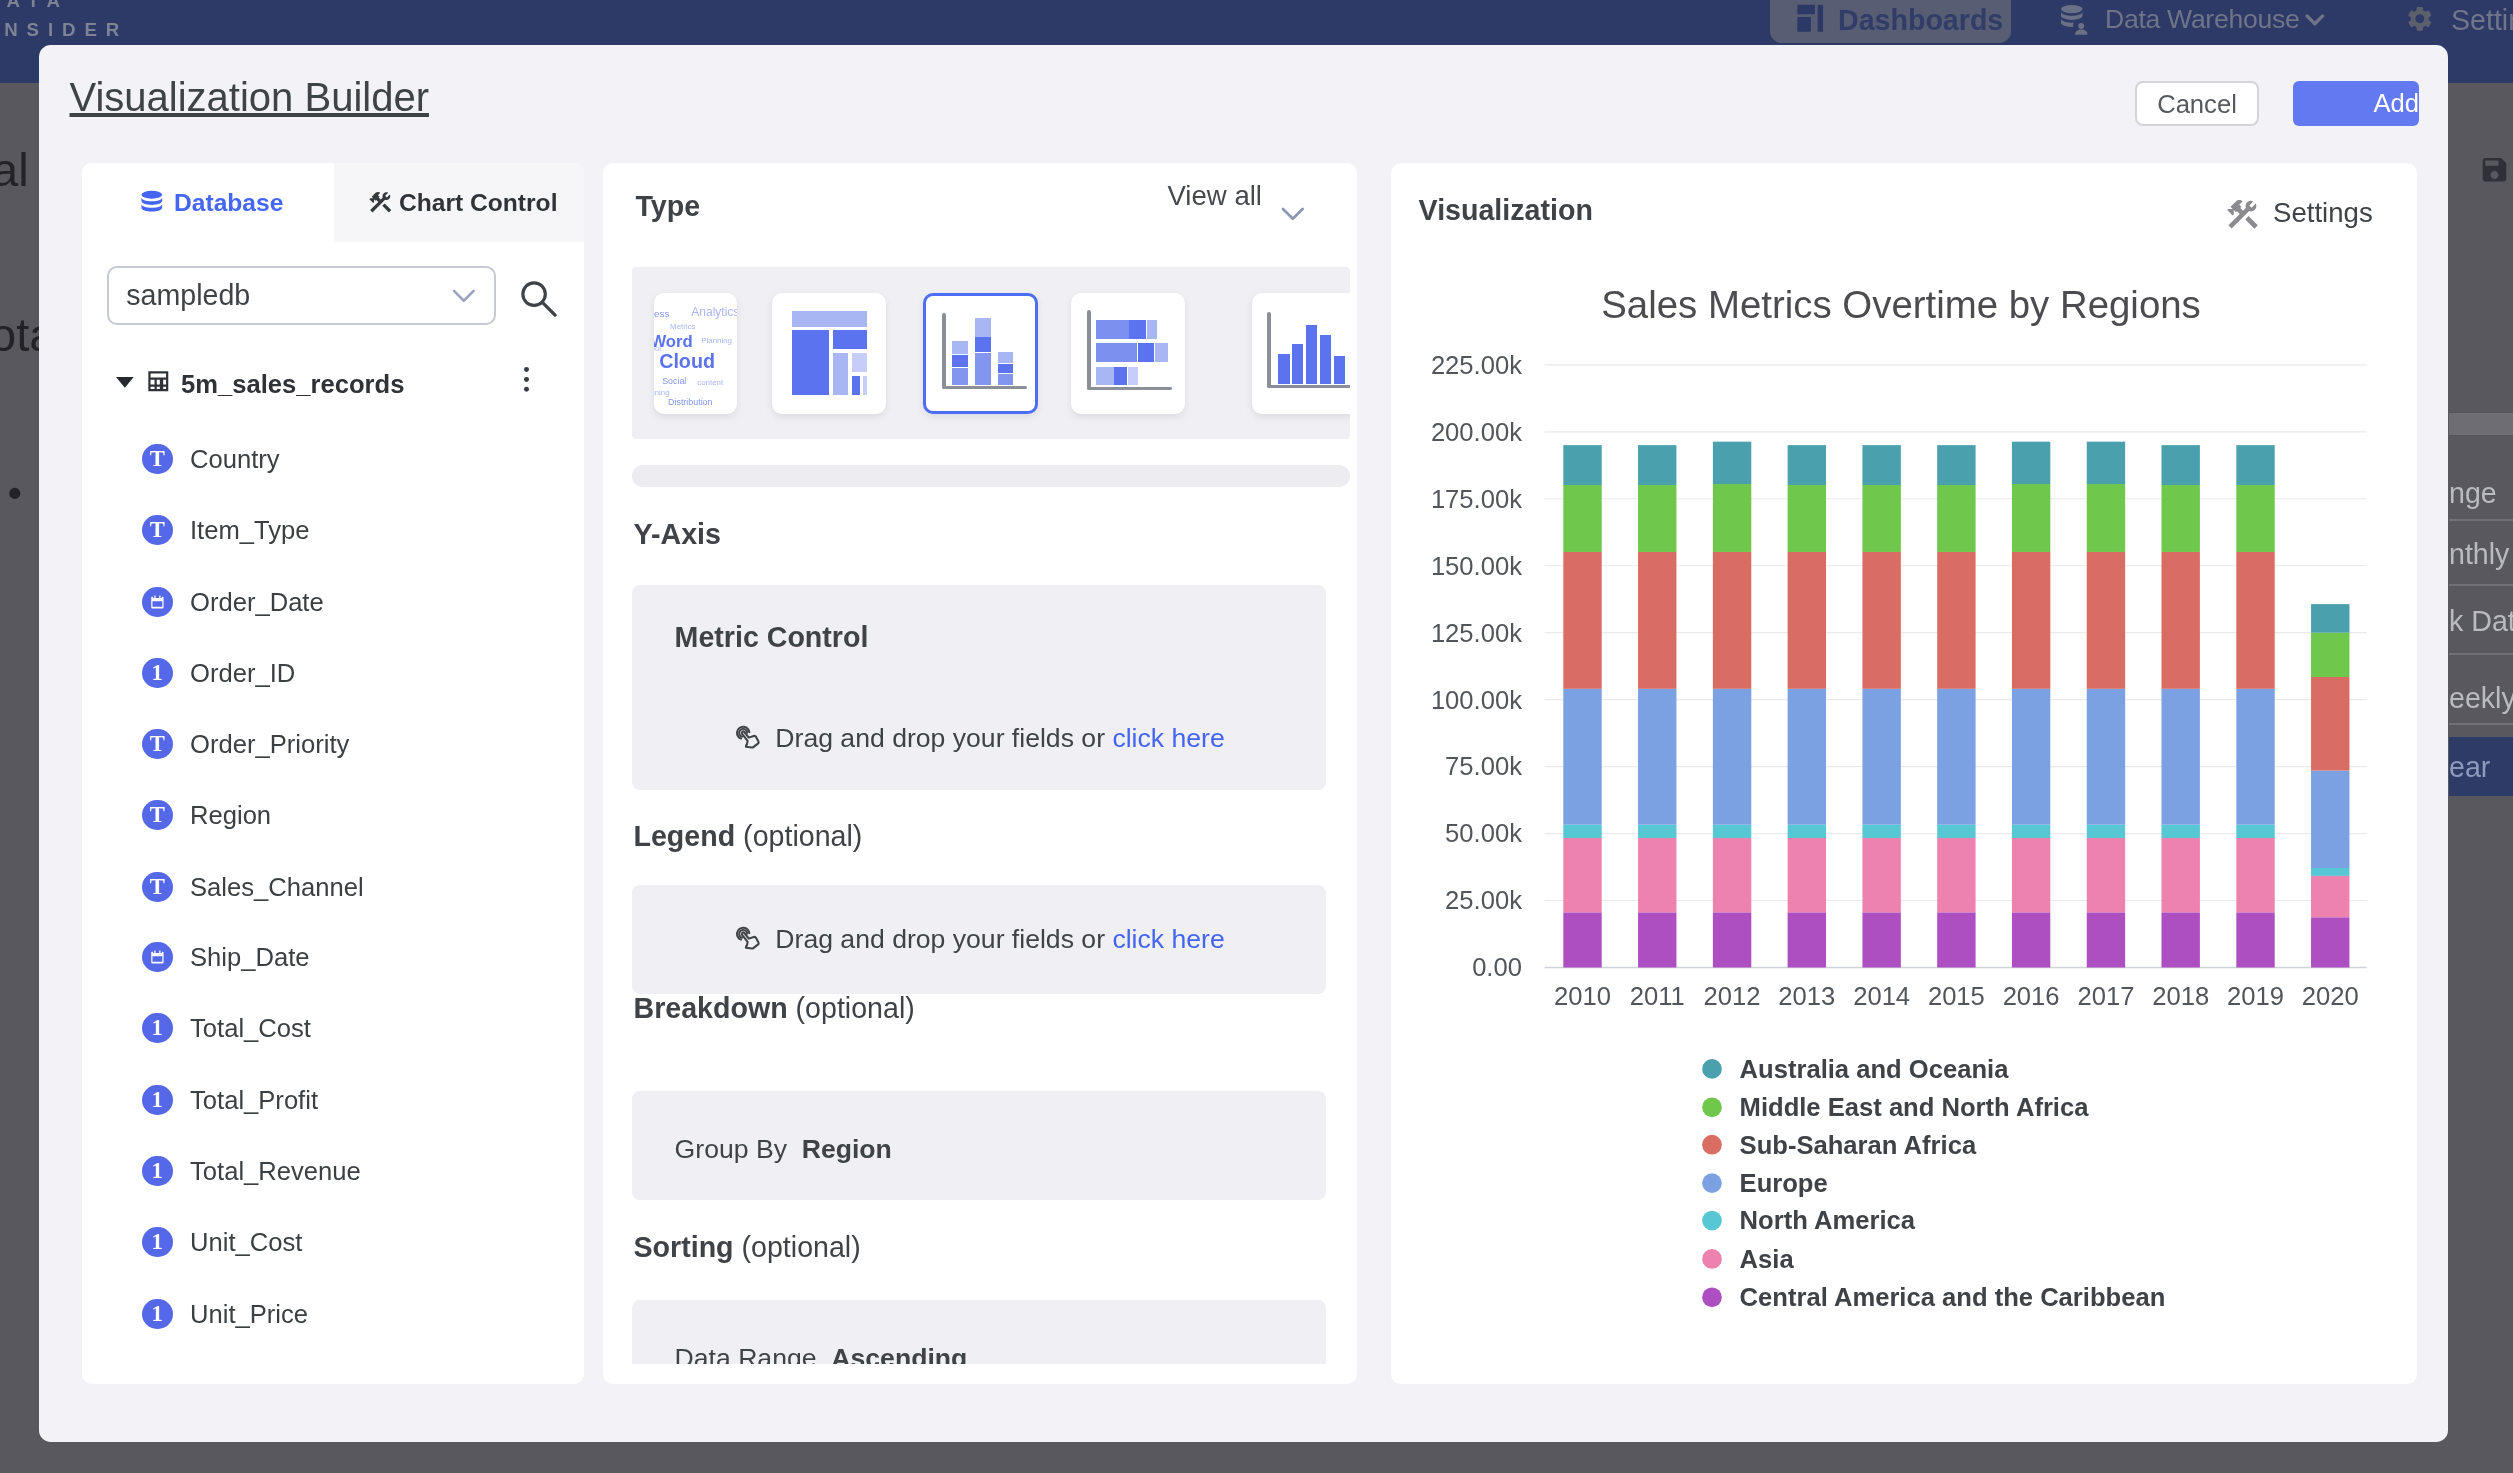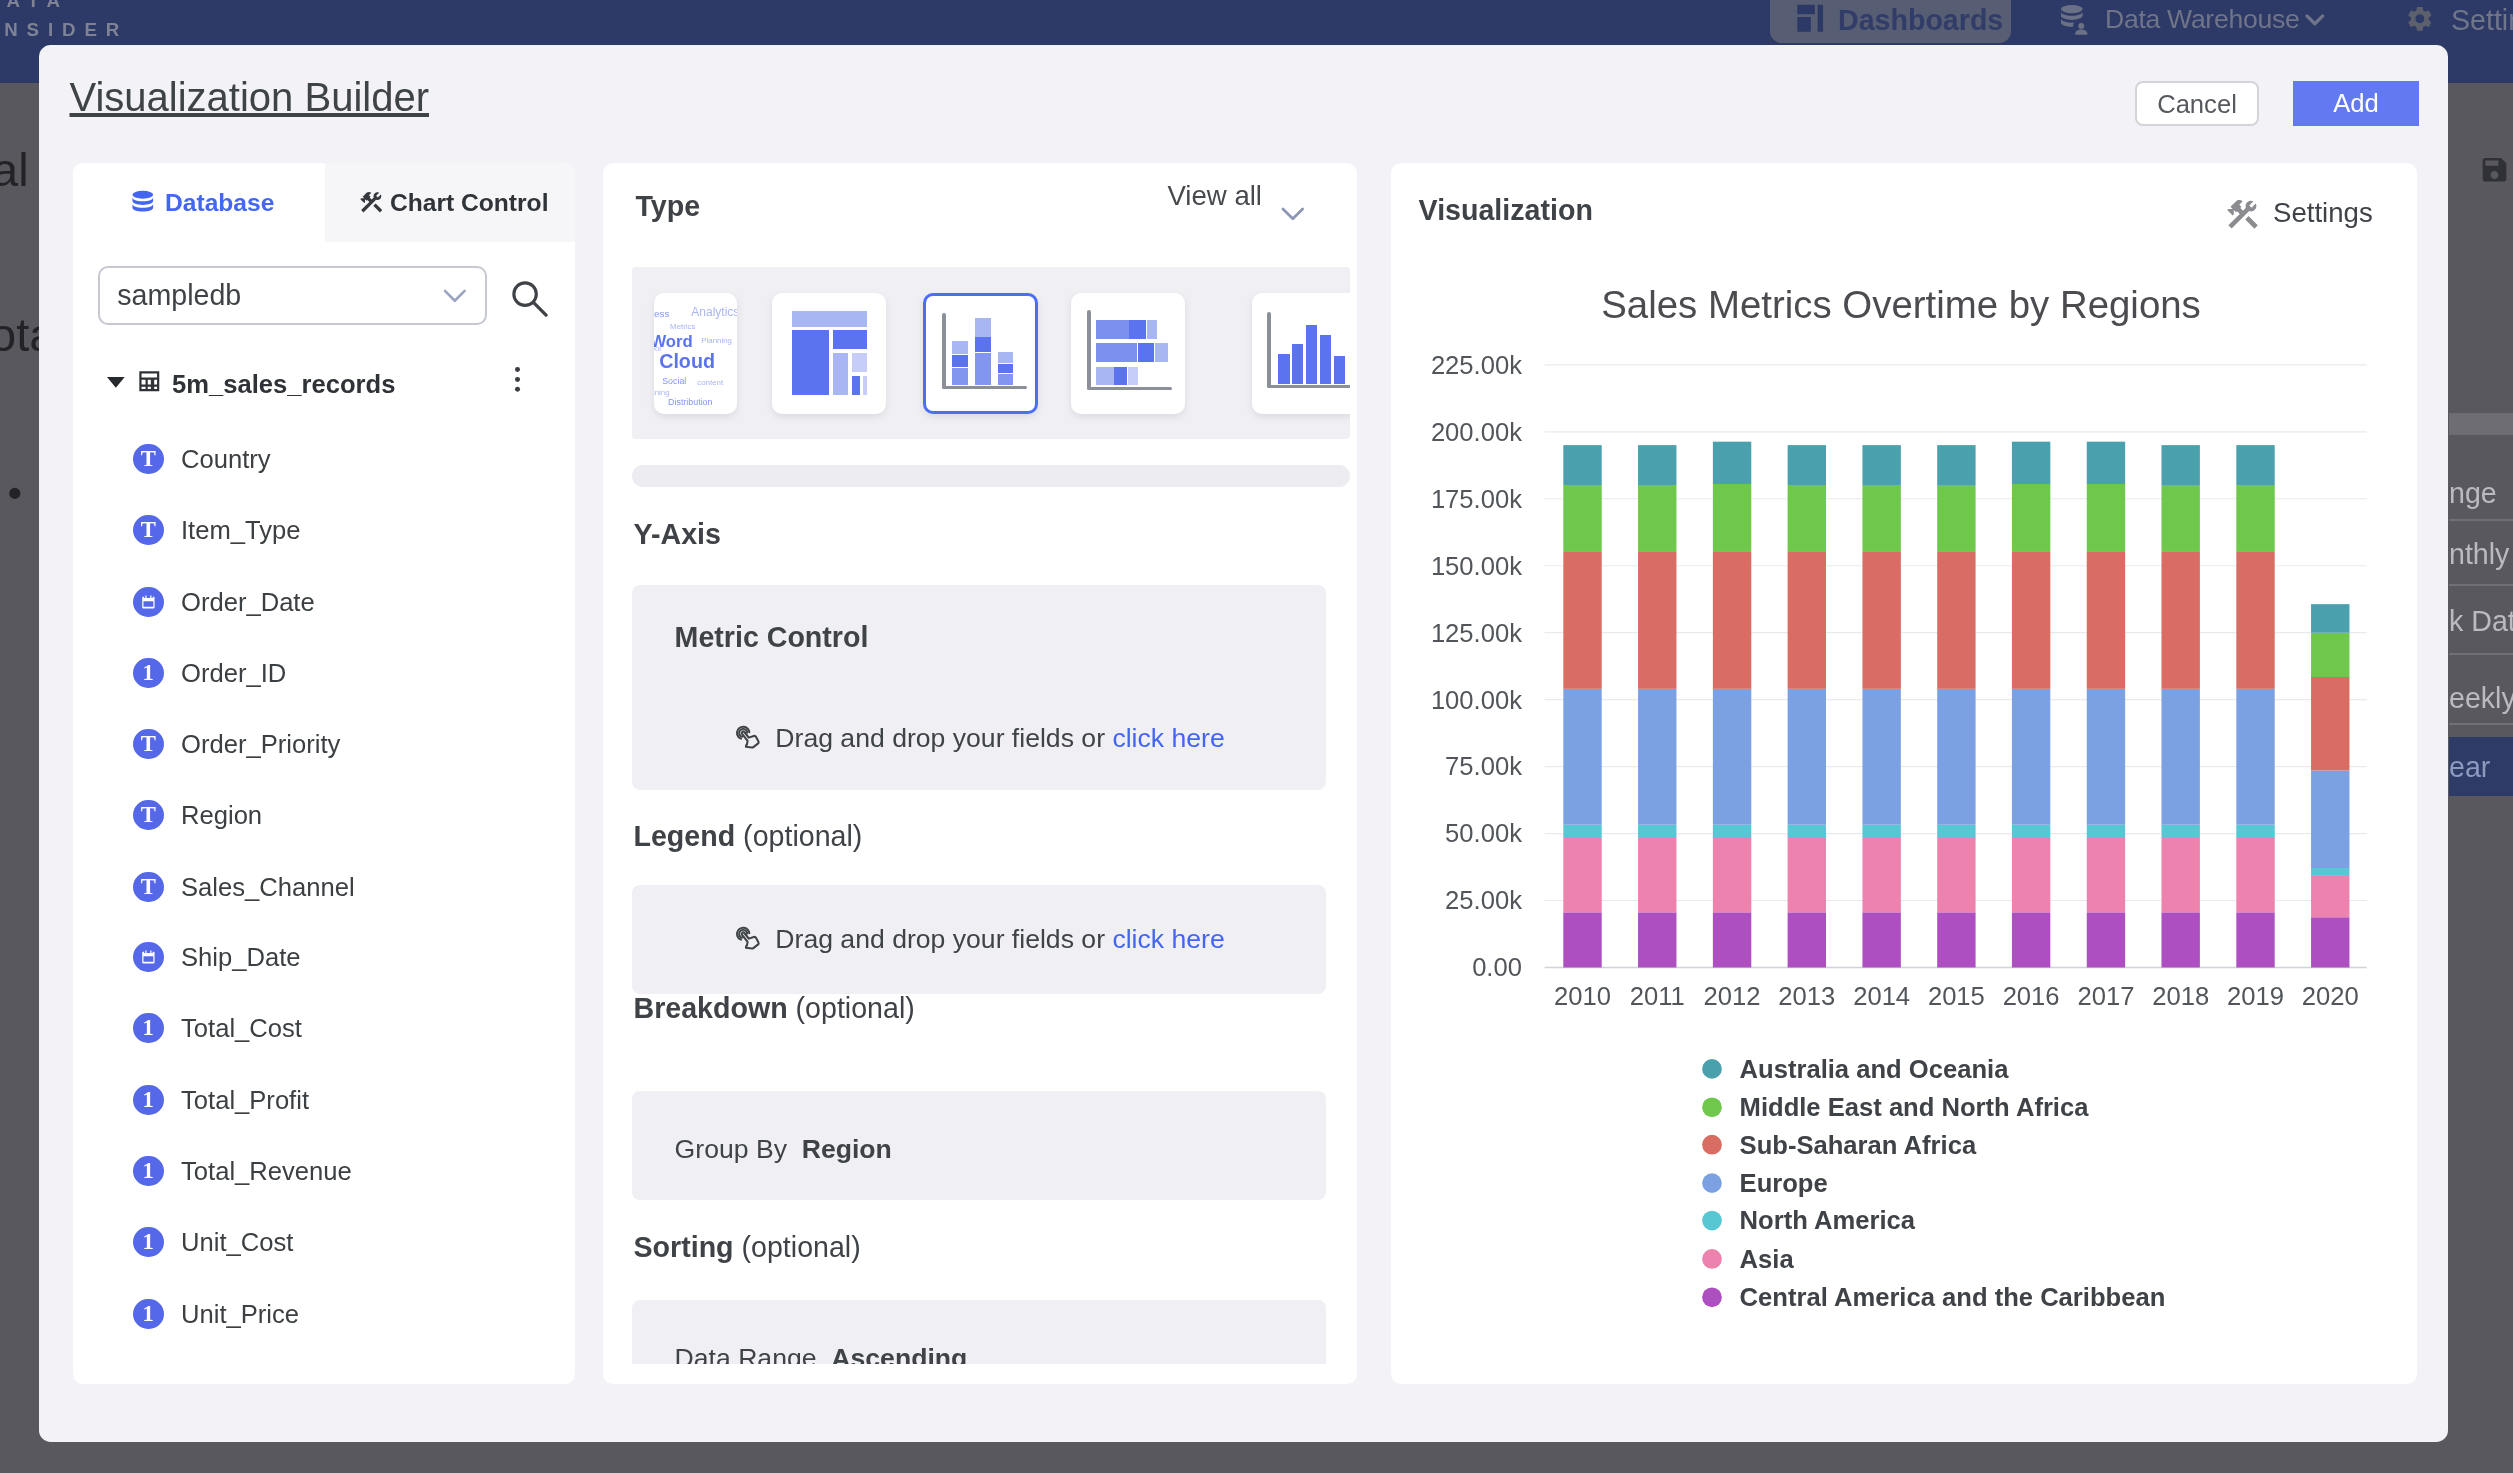--- a/index.html
+++ b/index.html
@@ -18,23 +18,23 @@
   .menusep { position:absolute; left:2449px; width:65px; height:2px; background:#716f76; }
 
   
   #modal { position:absolute; left:39px; top:45px; width:2409px; height:1397px;
      background:#f3f3f7; border-radius:11.8px; }
   #mtitle { position:absolute; left:30.5px; top:29.6px; font-size:40px; color:#3e4347;text-decoration:underline; }
   #cancel { position:absolute; left:2096px; top:36px; width:124px; height:45px; background:#fff;
      border:2px solid #d4d4d8; border-radius:7.9px; color:#56595e; font-size:25.6px;
      text-align:center; line-height:42px; }
   #addbtn { position:absolute; left:2254px; top:36px; width:126px; height:45px; background:#6379f2;
-     border-radius:0; color:#fff; font-size:25.6px; text-align:center; line-height:44px; }
+     border-radius:6px; color:#fff; font-size:25.6px; text-align:right; line-height:44px; }
   .card { position:absolute; top:118px; background:#fff; border-radius:9.9px; overflow:hidden; }
-  #lcard { left:34px;  width:502px; height:1221px; }
+  #lcard { left:43px;  width:502px; height:1221px; }
   #mcard { left:564px; width:754px; height:1221px; }
   #rcard { left:1352px; width:1026px; height:1221px; }
 
   
   .tab { position:absolute; top:0; height:79px; font-size:24.6px; font-weight:bold; white-space:nowrap; }
   #tabdb { left:0; width:252px; background:#fff; color:#4466f2; }
   #tabcc { left:252px; width:250px; background:#f6f6f9; color:#303439; }
   .tabin { position:absolute; top:25.6px; }
   #search { position:absolute; left:24.6px; top:103px; width:389px; height:59px; border:2px solid #c6c9d2;
      border-radius:9.9px; font-size:28.6px; color:#3f4347; line-height:55px; padding-left:17.7px; }

